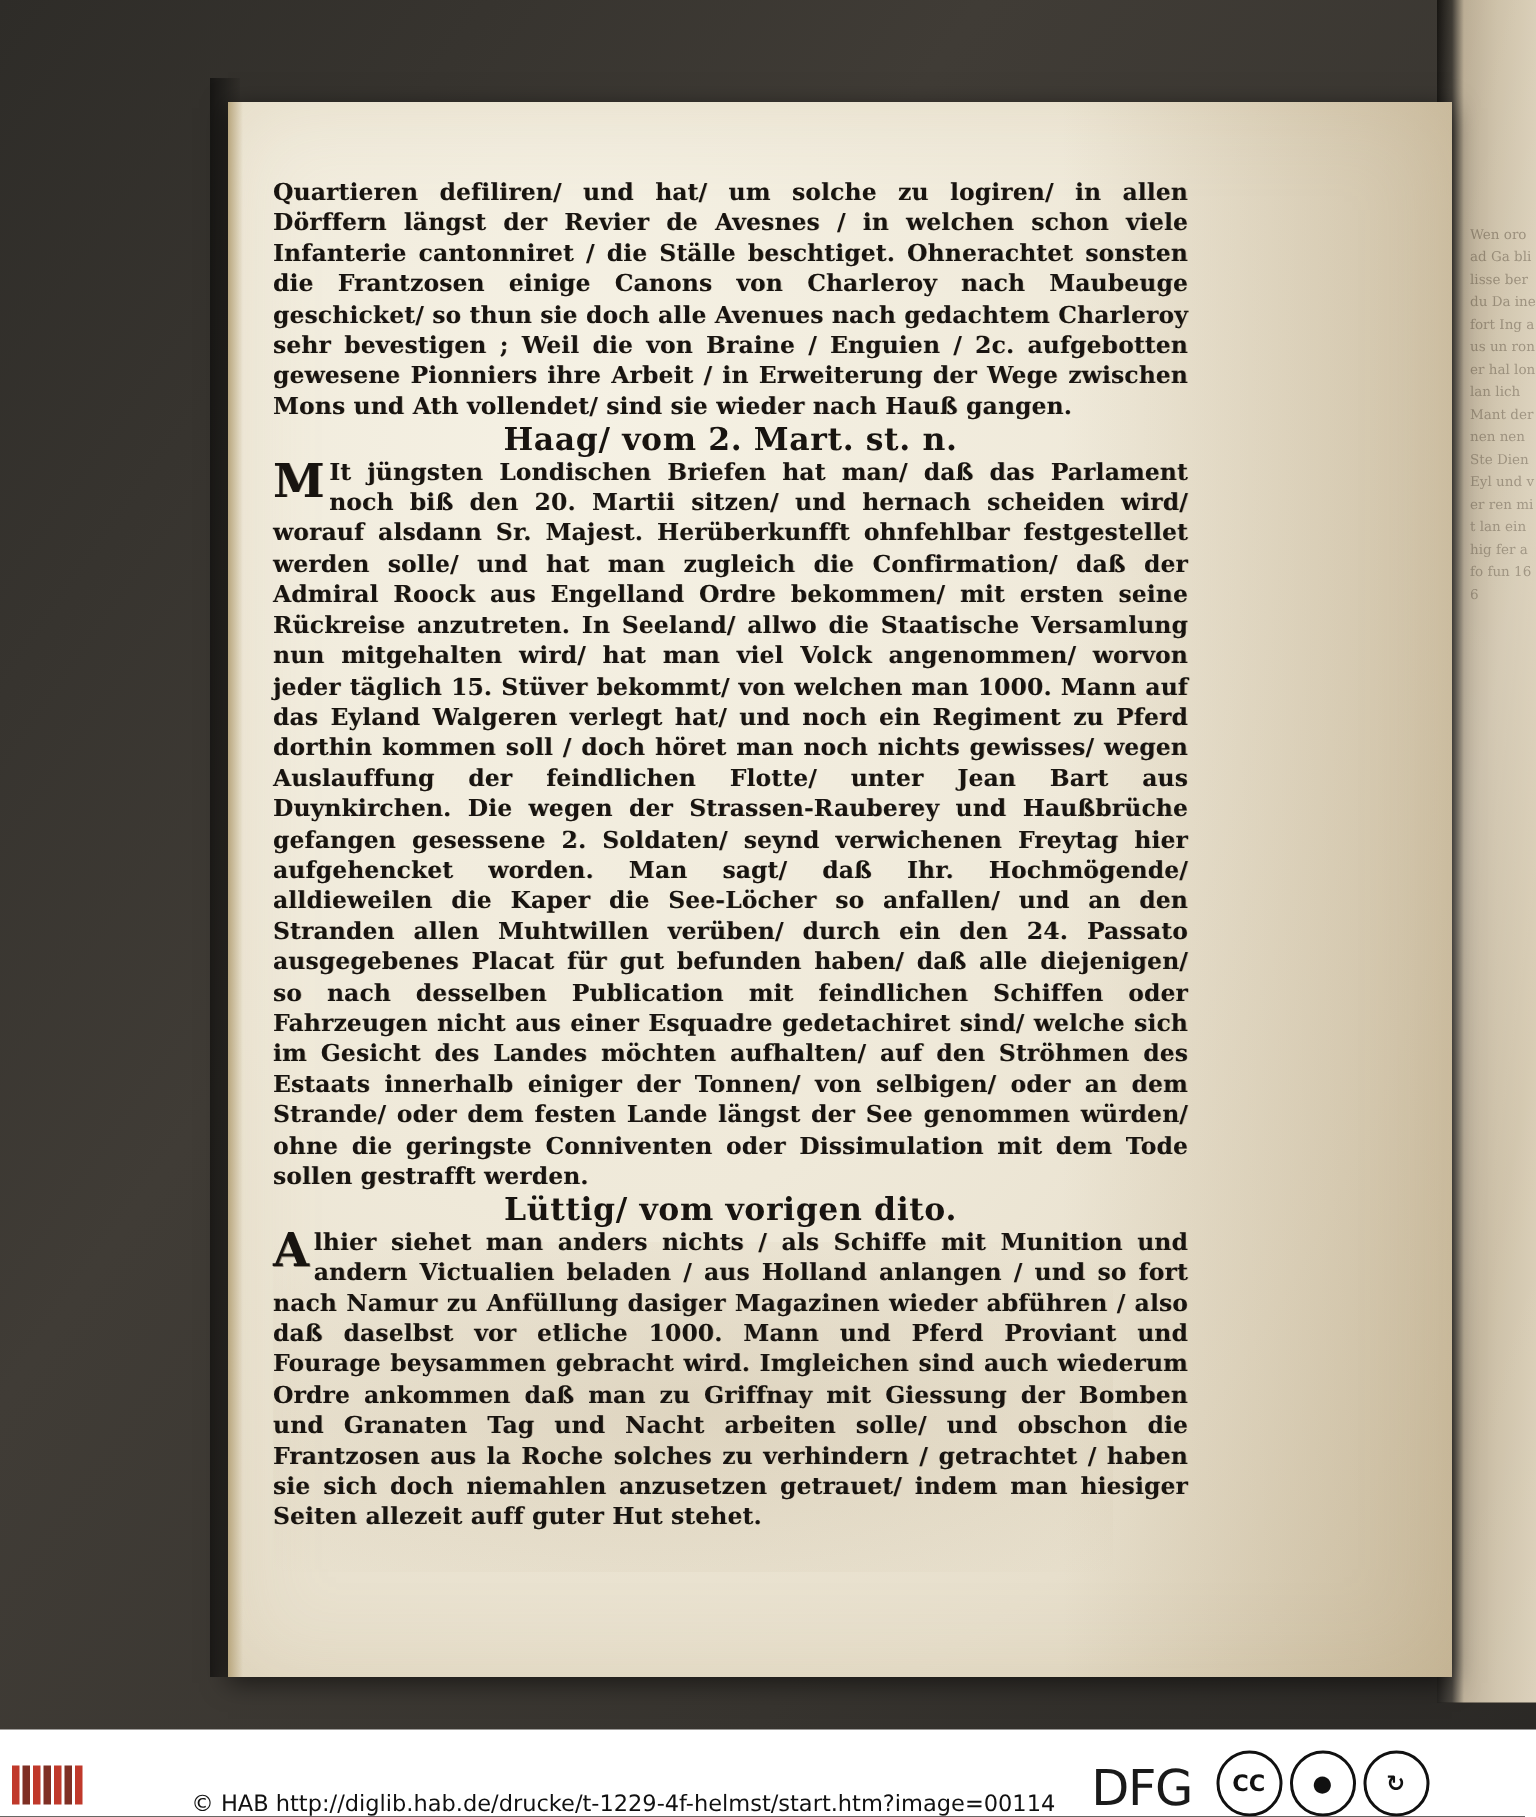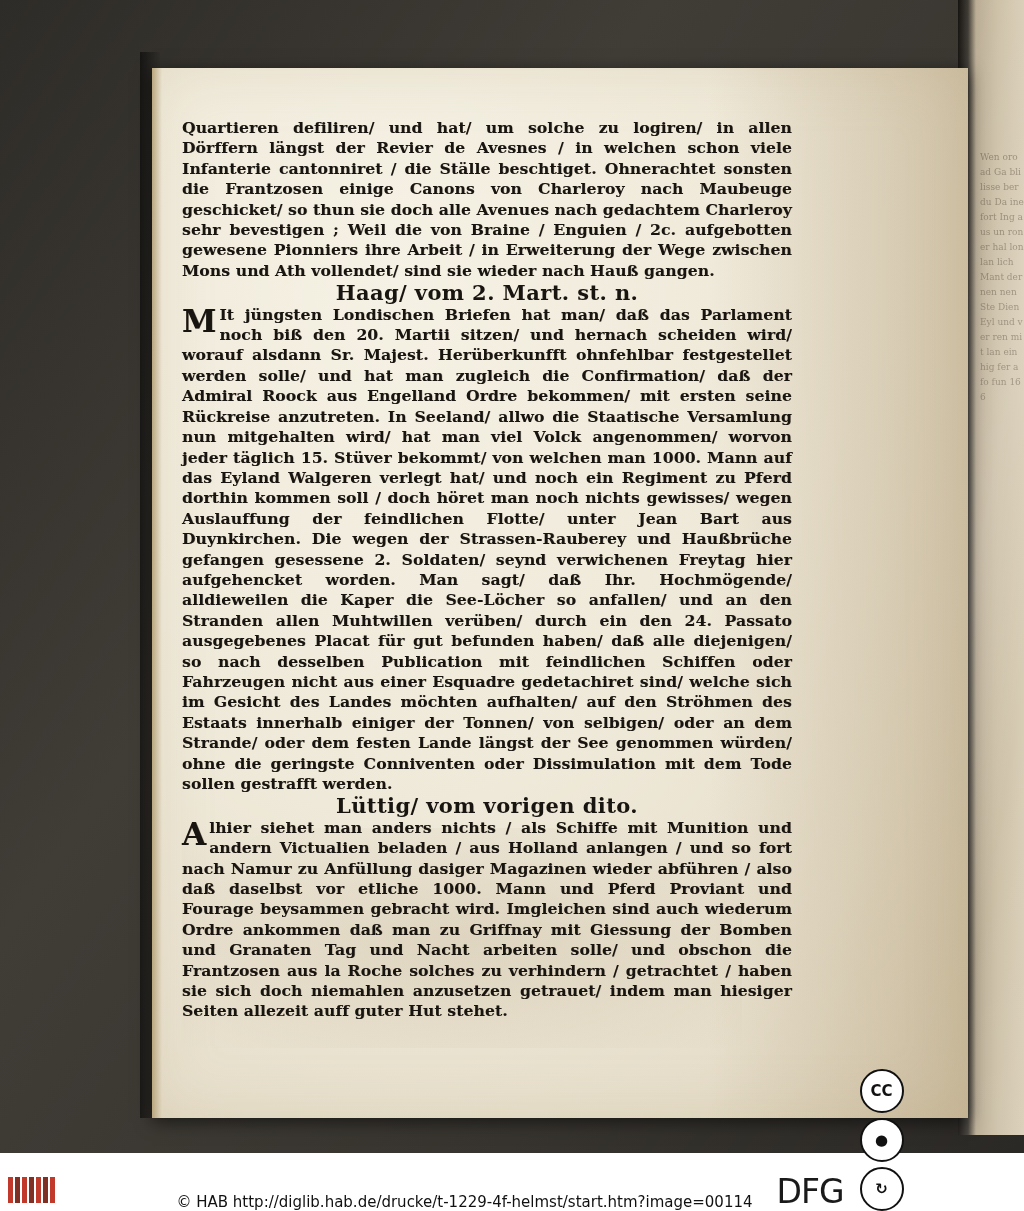--- a/index.html
+++ b/index.html
@@ -167,21 +167,20 @@
     font-size: 33px;
     letter-spacing: -1px;
     color: #1a1a1a;
     margin-left: 14px;
   }
   .cc {
     display: flex;
     align-items: center;
     gap: 5px;
     margin-left: 6px;
-    flex-direction: column;
   }
   .ccbadge {
     width: 40px; height: 40px;
     border-radius: 50%;
     border: 2.5px solid #111;
     display: flex;
     align-items: center;
     justify-content: center;
     font-family: "DejaVu Sans", sans-serif;
     font-size: 15px;

